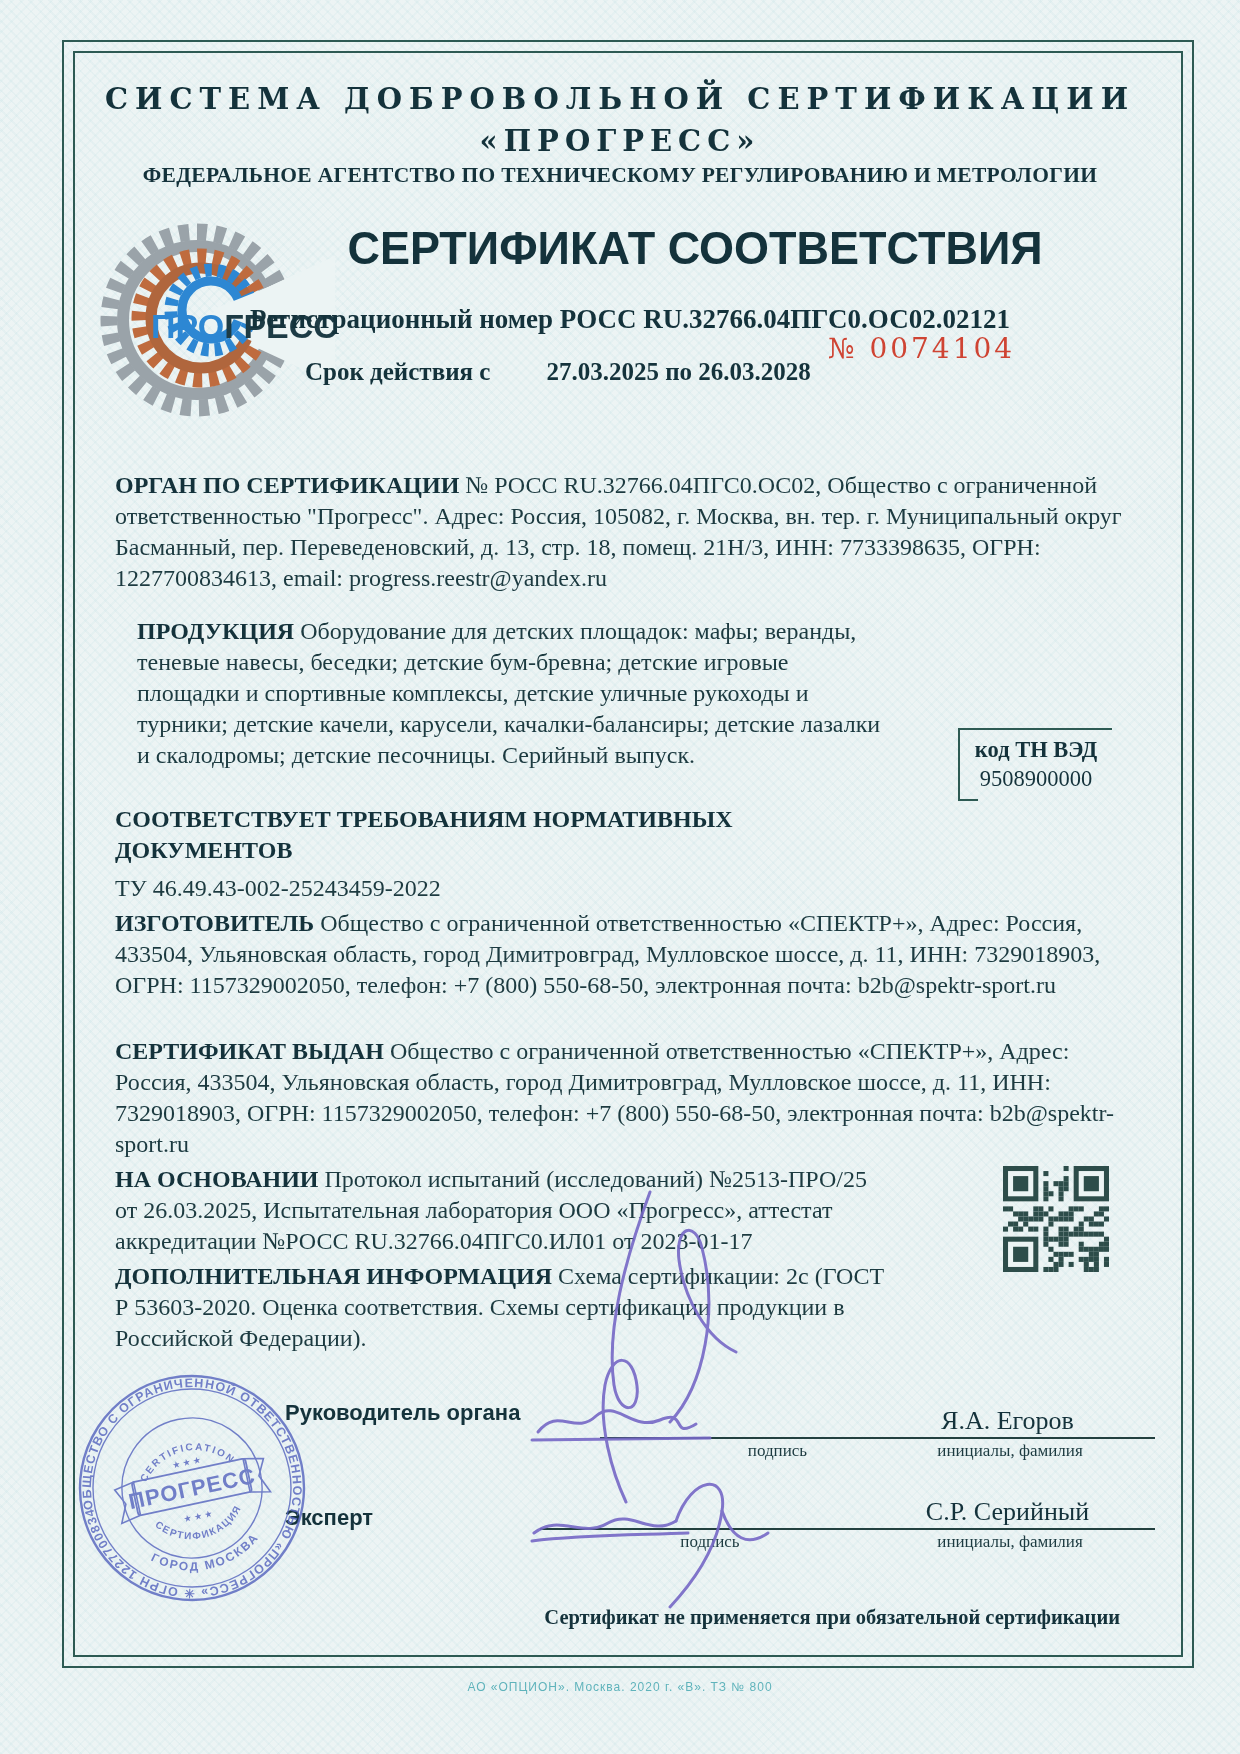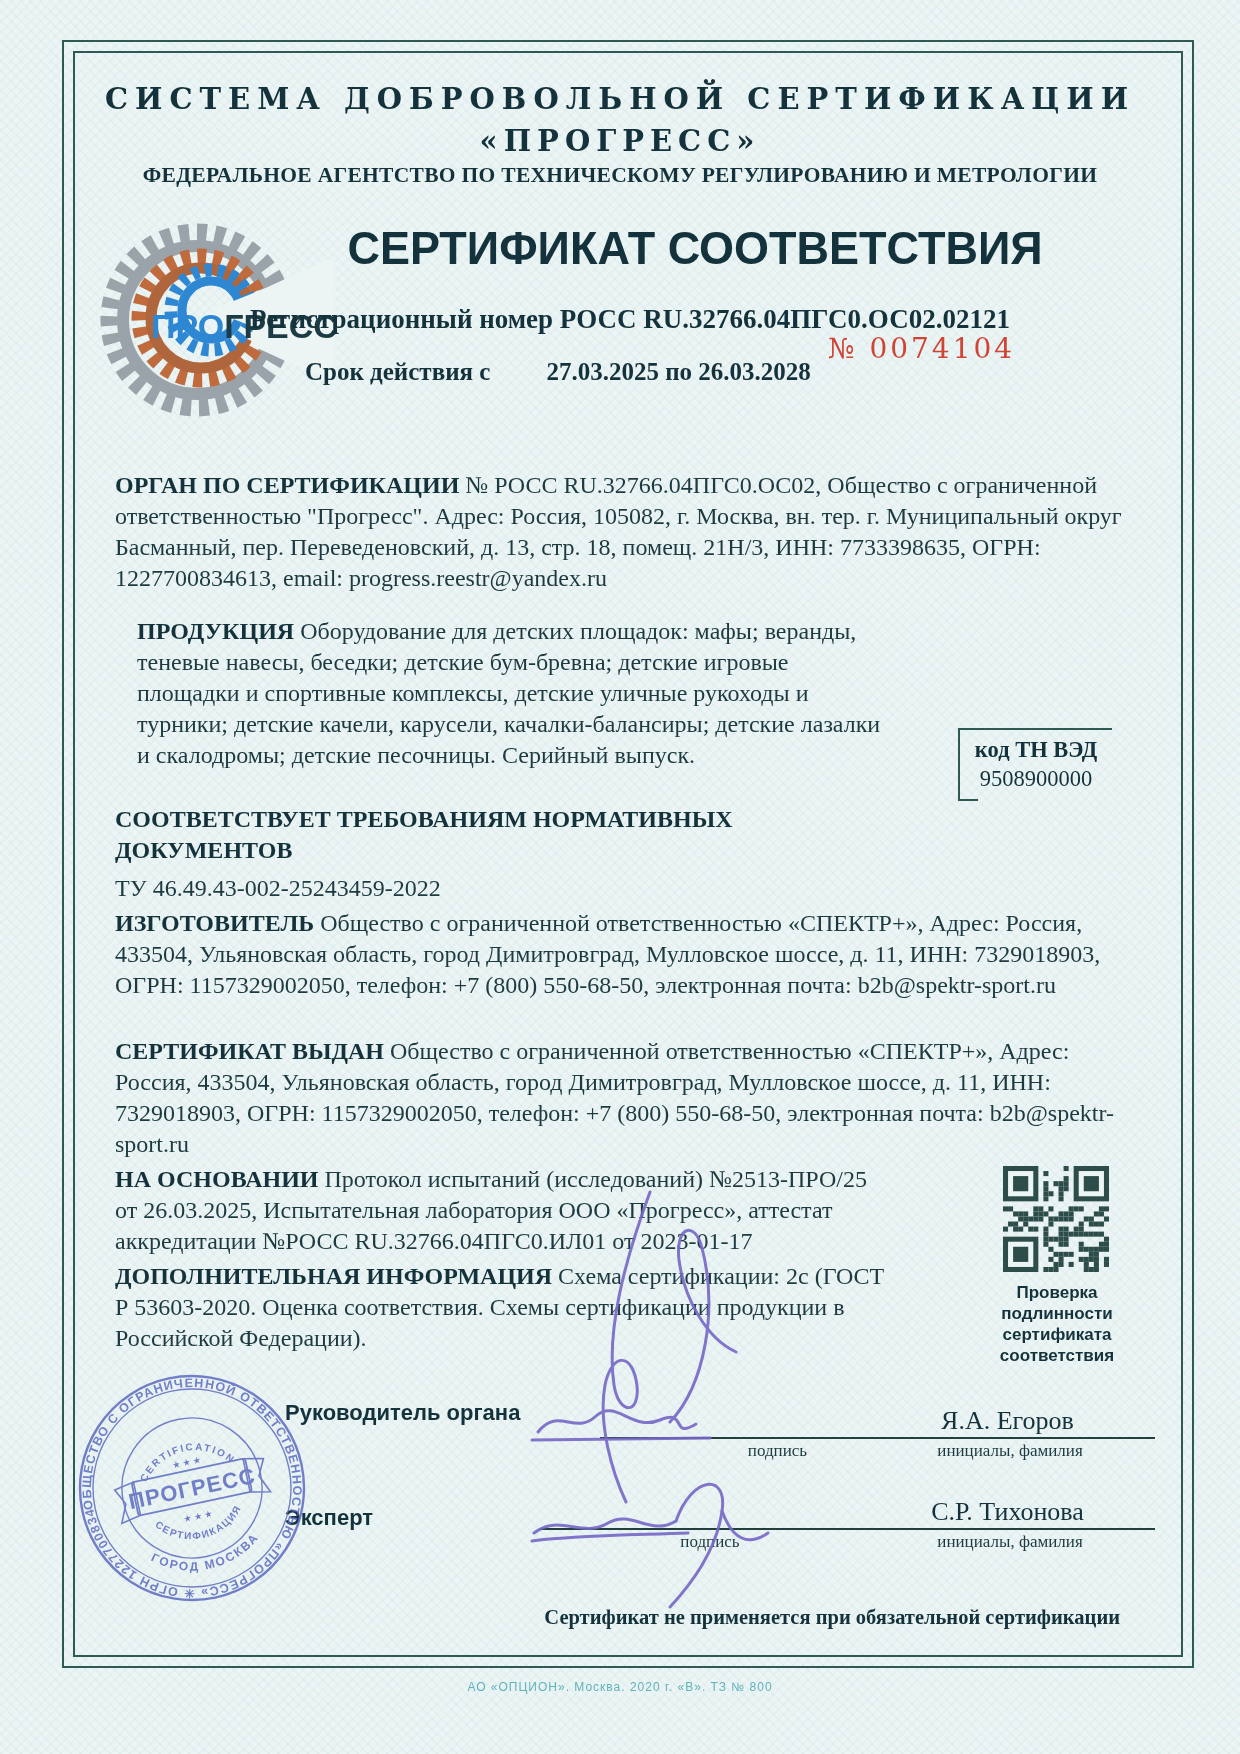--- a/index.html
+++ b/index.html
@@ -228,32 +228,31 @@
         <rect x="5.0476190476190474" y="5.0476190476190474" width="25.238095238095237" height="25.238095238095237" fill="#ecf4f4"></rect>
         <rect x="10.095238095238095" y="10.095238095238095" width="15.142857142857142" height="15.142857142857142" fill="#2d4d4a"></rect>
         <rect x="70.66666666666666" y="0" width="35.33333333333333" height="35.33333333333333" fill="#2d4d4a"></rect>
         <rect x="75.71428571428571" y="5.0476190476190474" width="25.238095238095237" height="25.238095238095237" fill="#ecf4f4"></rect>
         <rect x="80.76190476190476" y="10.095238095238095" width="15.142857142857142" height="15.142857142857142" fill="#2d4d4a"></rect>
         <rect x="0" y="70.66666666666666" width="35.33333333333333" height="35.33333333333333" fill="#2d4d4a"></rect>
         <rect x="5.0476190476190474" y="75.71428571428571" width="25.238095238095237" height="25.238095238095237" fill="#ecf4f4"></rect>
         <rect x="10.095238095238095" y="80.76190476190476" width="15.142857142857142" height="15.142857142857142" fill="#2d4d4a"></rect>
       </svg>
   </div>
-  <div class="abs qr-caption">Проверка подлинности сертификата соответствия</div>
 
   <div class="abs sig-label" style="left:285px;top:1400px;">Руководитель органа</div>
   <div class="abs sig-label" style="left:285px;top:1505px;">Эксперт</div>
 
   <div class="abs sig-name" style="left:865px;top:1406px;width:285px;">Я.А. Егоров</div>
   <div class="abs sig-line" style="left:600px;top:1437px;width:355px;"></div>
   <div class="abs sig-line" style="left:865px;top:1437px;width:290px;"></div>
   <div class="abs sig-caption" style="left:600px;top:1441px;width:355px;">подпись</div>
   <div class="abs sig-caption" style="left:865px;top:1441px;width:290px;">инициалы, фамилия</div>
 
-  <div class="abs sig-name" style="left:865px;top:1497px;width:285px;">С.Р. Тихонова</div>
+  <div class="abs sig-name" style="left:865px;top:1497px;width:285px;">С.Р. Серийный</div>
   <div class="abs sig-line" style="left:540px;top:1528px;width:340px;"></div>
   <div class="abs sig-line" style="left:865px;top:1528px;width:290px;"></div>
   <div class="abs sig-caption" style="left:540px;top:1532px;width:340px;">подпись</div>
   <div class="abs sig-caption" style="left:865px;top:1532px;width:290px;">инициалы, фамилия</div>
 
   <svg class="abs" style="left:520px;top:1180px;" width="250" height="330" viewBox="0 0 250 330">
     <g fill="none" stroke="#7668c6" stroke-width="3" stroke-linecap="round" opacity="0.9">
       <path d="M130,12 C105,80 86,150 94,205 C99,236 120,234 117,206 C113,172 92,172 85,205 C78,244 92,292 106,322"></path>
       <path d="M18,252 C38,226 55,256 76,236 C96,218 112,252 140,240 C168,228 150,260 176,244"></path>
       <path d="M150,242 C185,205 198,130 182,68 C175,40 155,46 159,80 C164,118 186,158 216,172"></path>

